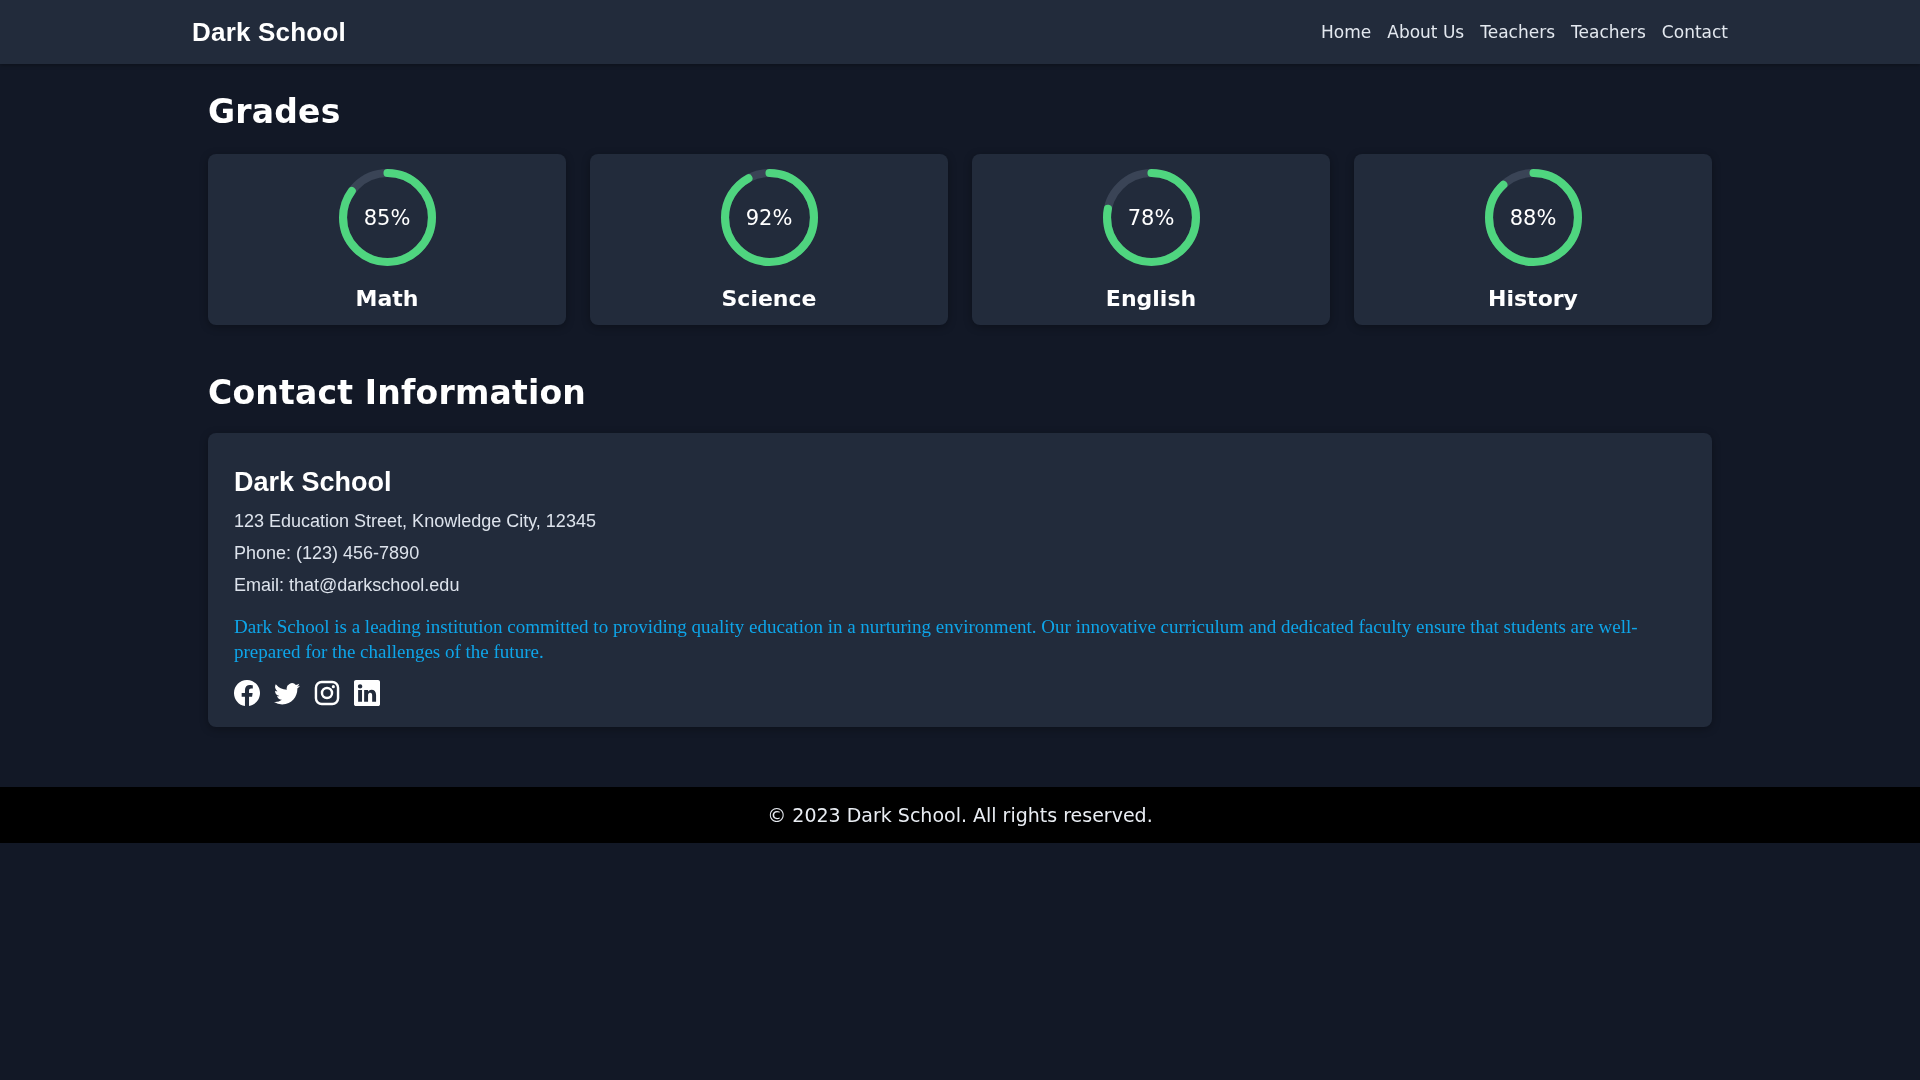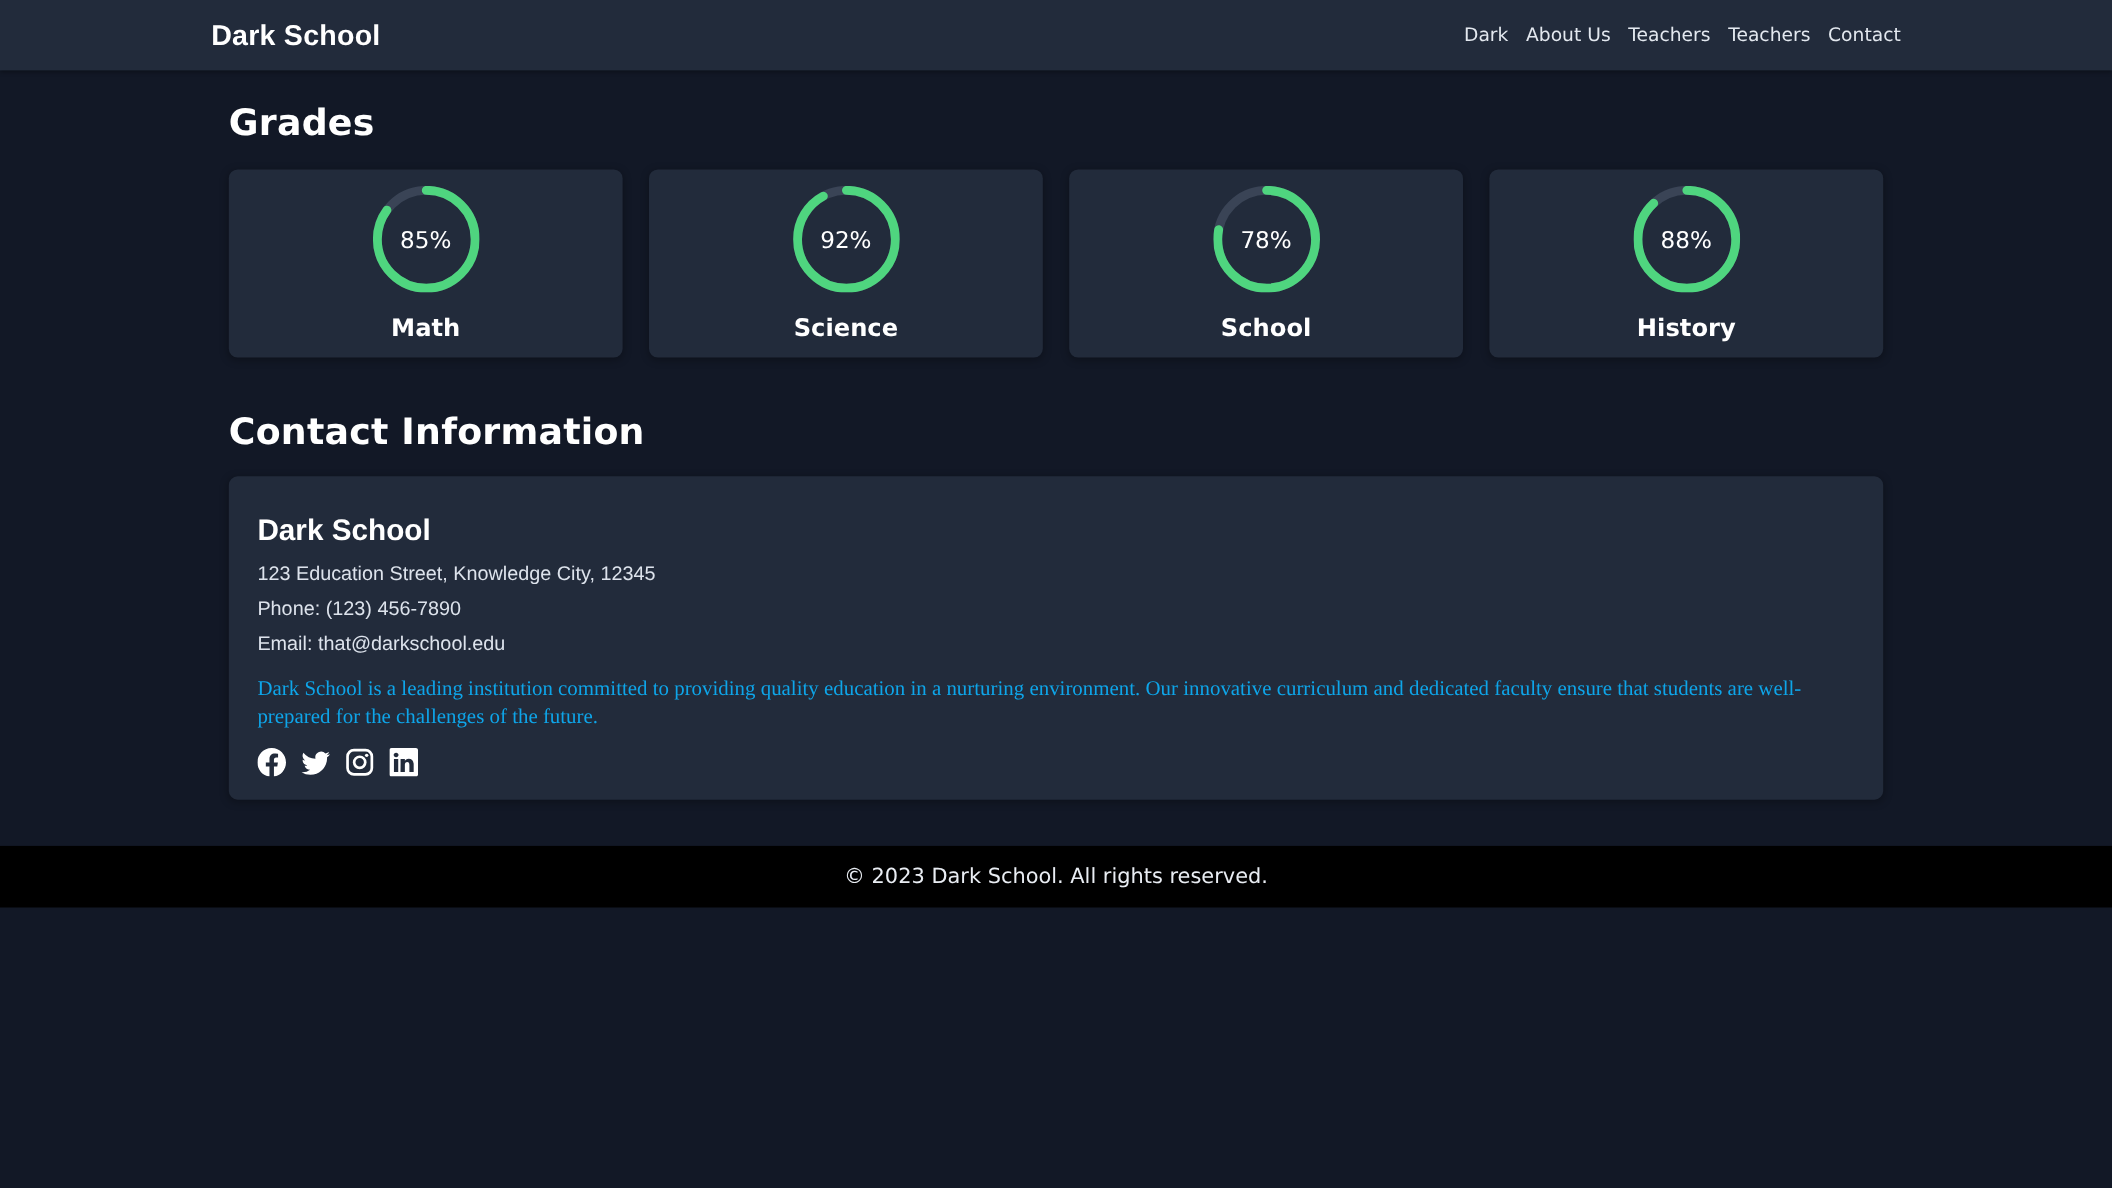--- a/index.html
+++ b/index.html
@@ -30,21 +30,21 @@
     color: #ffffff;
   }
   .main-nav { display: flex; gap: 16px; }
   .nav-link {
     font-size: 17px;
     color: #e3e8ef;
     text-decoration: none;
     cursor: pointer;
   }
   
-  main { width: 1504px; margin: 0 auto; padding-bottom: 42px; }
+  main { width: 1504px; margin: 0 auto; padding-bottom: 60px; }
   .section-title {
     font-size: 33px;
     font-weight: 700;
     line-height: 40px;
     margin: 28px 0 22px 0;
     letter-spacing: .2px;
     color: #ffffff;
   }
   .section-title.second { margin-top: 48px; margin-bottom: 20px; }
   
@@ -125,21 +125,21 @@
     font-size: 19px;
     color: #e9edf3;
   }
 </style>
 </head>
 <body>
 
 <header class="site-header">
   <div class="brand">Dark School</div>
   <nav class="main-nav">
-      <a class="nav-link" href="#">Dark</a>
+      <a class="nav-link" href="#">Home</a>
       <a class="nav-link" href="#">About Us</a>
       <a class="nav-link" href="#">Teachers</a>
       <a class="nav-link" href="#">Teachers</a>
       <a class="nav-link" href="#">Contact</a>
     </nav>
 </header>
 
 <main>
   <h1 class="section-title">Grades</h1>
   <section class="cards-grid">
@@ -164,21 +164,21 @@
         <div class="subject">Science</div>
       </div>
       <div class="grade-card">
         <div class="ring-wrap">
           <svg width="97" height="97" viewBox="0 0 96 96">
             <circle class="ring-track" cx="48" cy="48" r="44" stroke="#3a4456"></circle>
             <circle class="ring-val" cx="48" cy="48" r="44" stroke="#4fd57f" stroke-dasharray="215.64 276.46" transform="rotate(-90 48 48)"></circle>
           </svg>
           <div class="pct">78%</div>
         </div>
-        <div class="subject">School</div>
+        <div class="subject">English</div>
       </div>
       <div class="grade-card">
         <div class="ring-wrap">
           <svg width="97" height="97" viewBox="0 0 96 96">
             <circle class="ring-track" cx="48" cy="48" r="44" stroke="#3a4456"></circle>
             <circle class="ring-val" cx="48" cy="48" r="44" stroke="#4fd57f" stroke-dasharray="243.28 276.46" transform="rotate(-90 48 48)"></circle>
           </svg>
           <div class="pct">88%</div>
         </div>
         <div class="subject">History</div>

